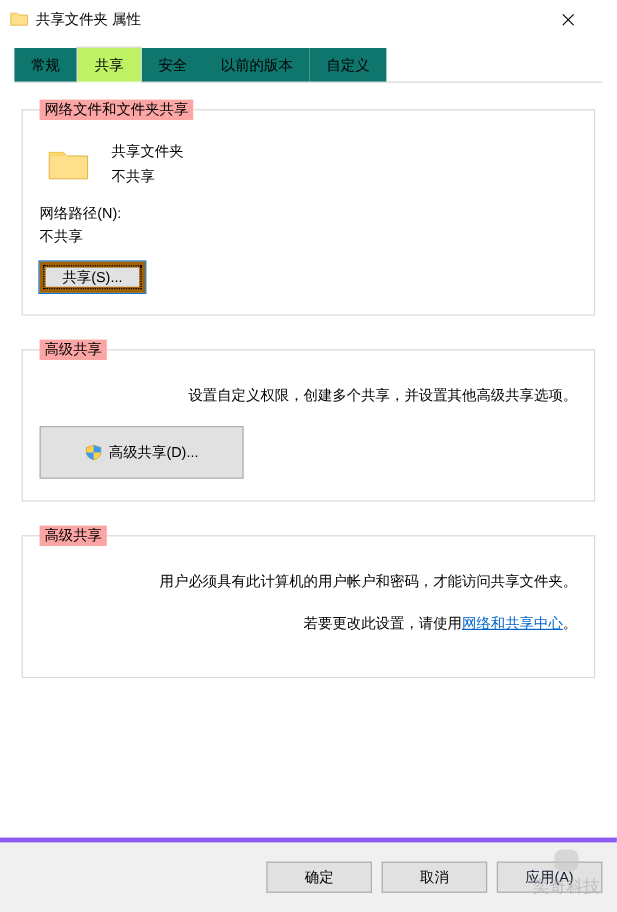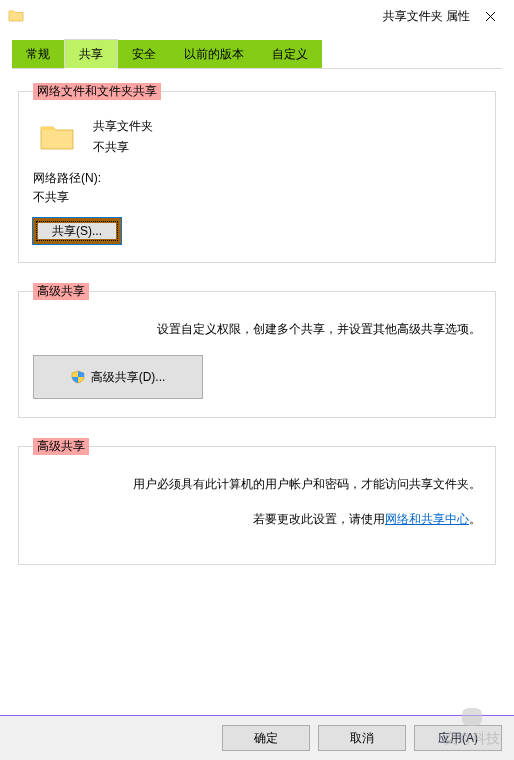--- a/index.html
+++ b/index.html
@@ -10,23 +10,22 @@
     background: #fff;
     width: 514px;
     height: 760px;
     overflow: hidden;
     color: #000;
   }
   .titlebar {
     display: flex;
     align-items: center;
     height: 32px;
-    padding: 0 4px 0 8px;
+    padding: 0 21px 0 8px;
     background: #fff;
-    text-align: right;
   }
   .titlebar .folder-icon {
     width: 16px; height: 16px;
     margin-right: 6px;
   }
   .titlebar .title {
     flex: 1;
     font-size: 12px;
   }
   .titlebar .close {
@@ -38,21 +37,21 @@
   }
   .tabs {
     display: flex;
     align-items: flex-end;
     padding: 6px 12px 0 12px;
     height: 36px;
   }
   .tabs .tab {
     padding: 6px 14px 5px 14px;
     font-size: 12px;
-    background: #84cc16;
+    background: #0f766e;
     color: #000;
     cursor: pointer;
     position: relative;
   }
   .tabs .tab.active {
     border: 1px solid #d9d9d9;
     border-bottom: 1px solid #fff;
     z-index: 2;
     margin-bottom: -1px;
     background: #bef264;
@@ -128,23 +127,23 @@
     text-align: right;
   }
   .link {
     color: #0066cc;
     text-decoration: underline;
     cursor: pointer;
   }
   .bottom-buttons {
     position: absolute;
     bottom: 0; left: 0; right: 0;
-    height: 45px;
+    height: 62px;
     background: #f0f0f0;
-    border-top: 1px solid #8b5cf6;
+    border-top: 4px solid #8b5cf6;
     display: flex;
     align-items: center;
     justify-content: flex-end;
     gap: 8px;
     padding: 0 12px;
   }
   .bottom-buttons .btn {
     min-width: 88px;
   }
   .watermark {

